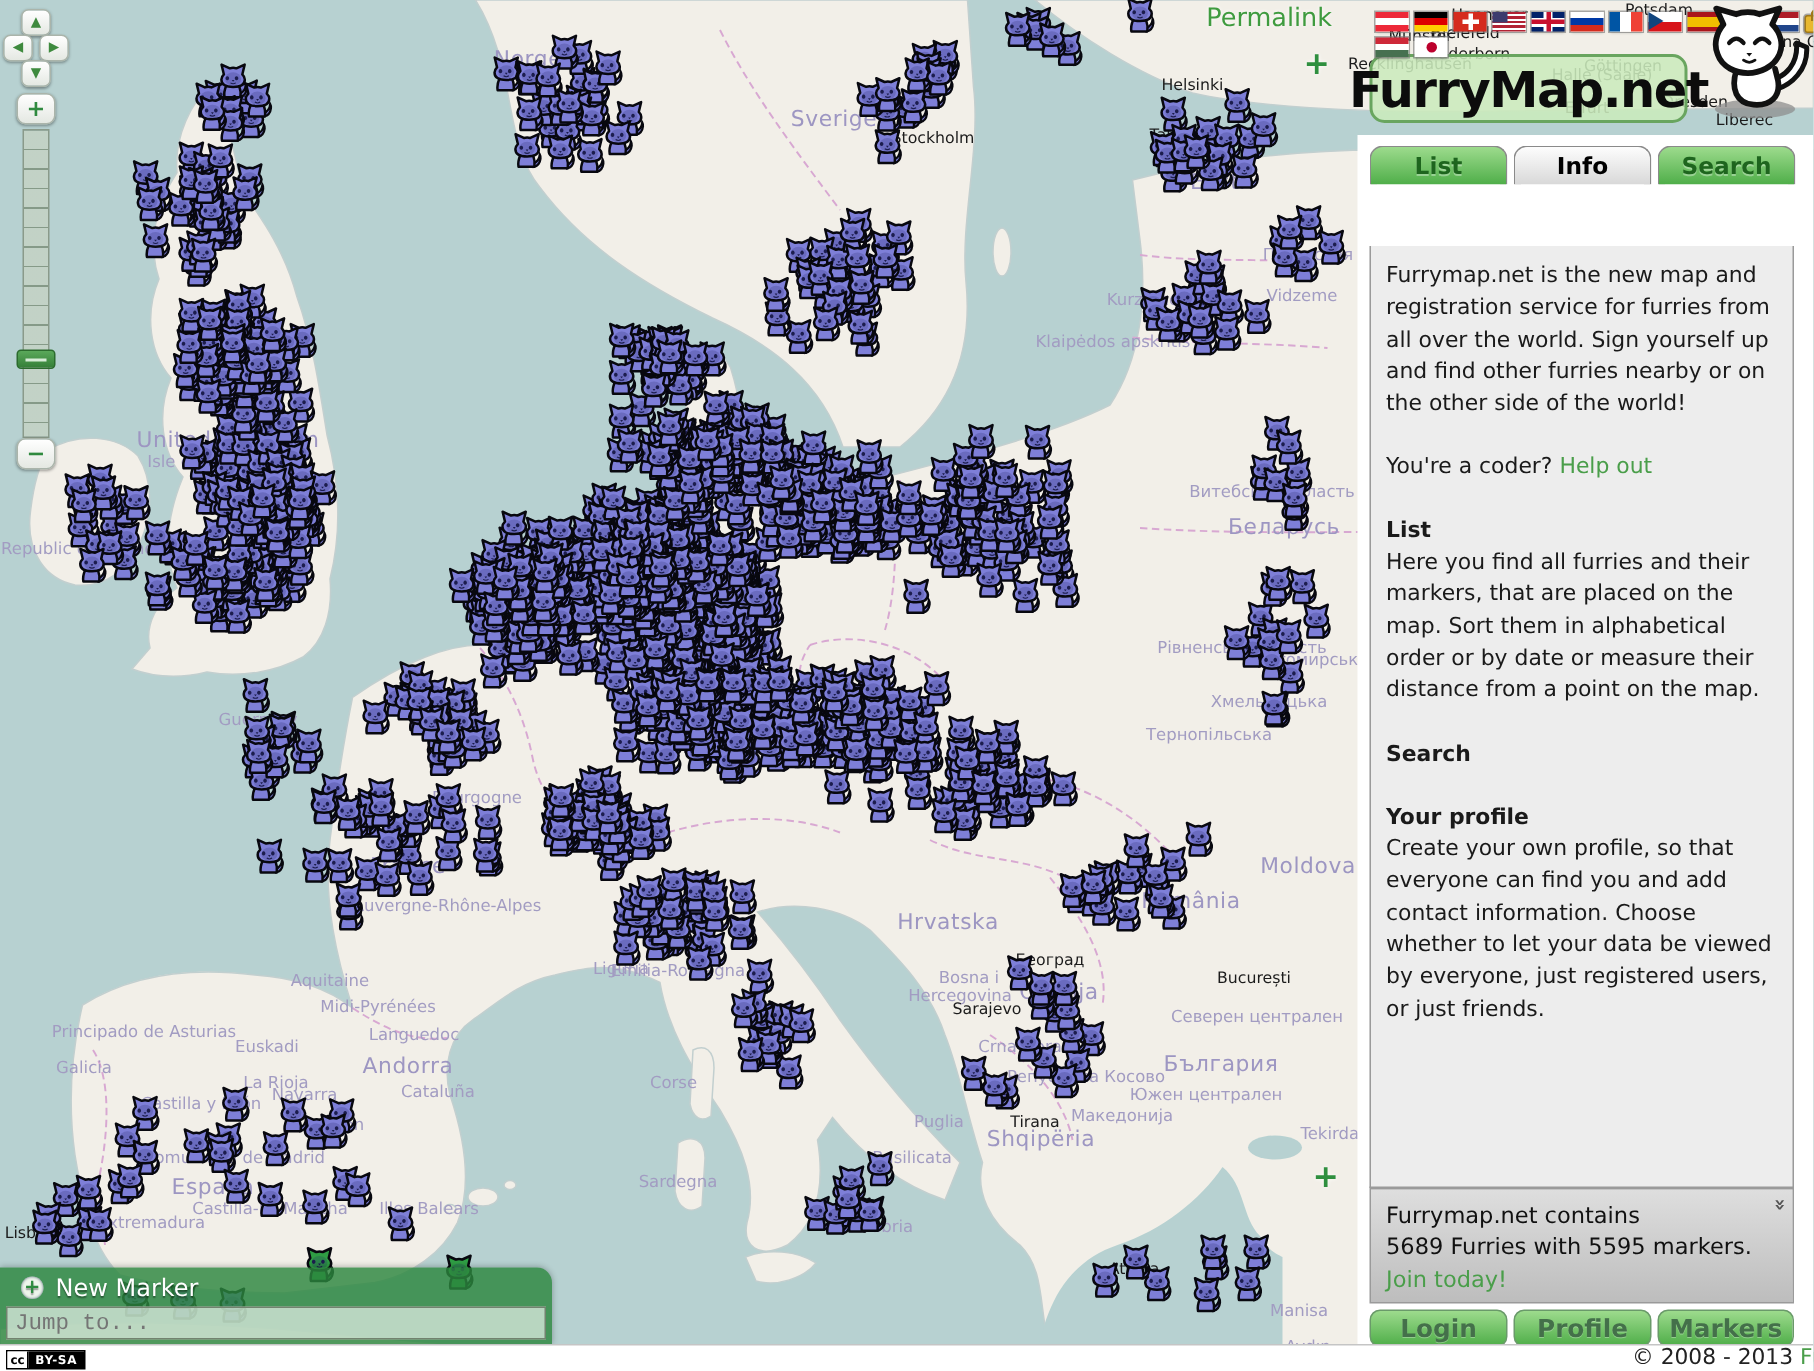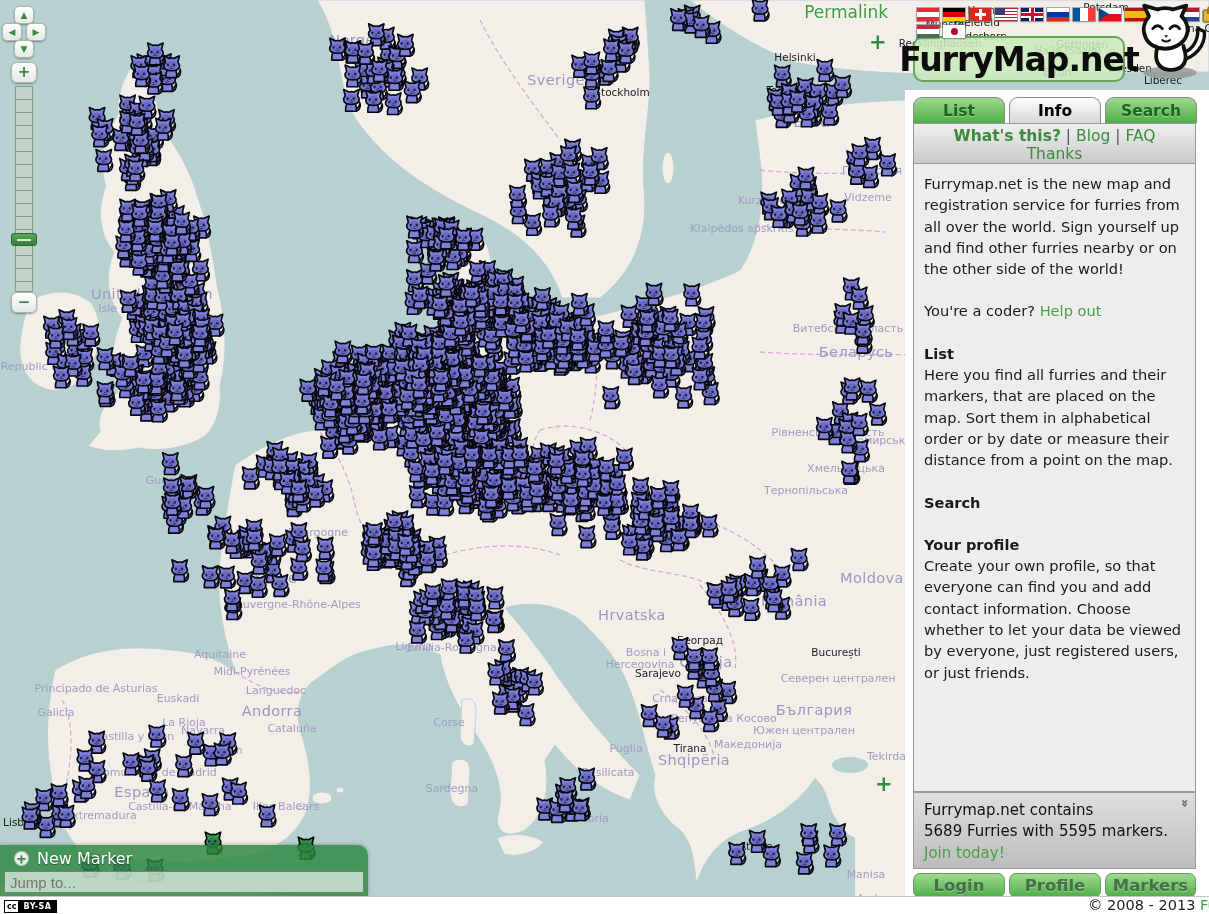--- a/index.html
+++ b/index.html
@@ -32,21 +32,21 @@
              text-shadow:0 0 3px rgba(255,255,255,.9)}
   
   #newmarker{position:absolute;left:0;top:845px;width:368px;height:51px;z-index:12;
              background:rgba(44,134,62,.82);border-radius:0 10px 0 0;box-shadow:0 0 4px rgba(0,0,0,.3)}
   #nm-row{display:flex;align-items:center;gap:8px;padding:4px 0 0 14px;color:#fff;font-size:16px;
           text-shadow:0 1px 1px rgba(0,0,0,.4);cursor:pointer}
   .nm-plus{display:inline-block;width:15px;height:15px;border-radius:50%;background:#eef6ec;color:#2e8b40;
            font-weight:bold;font-size:13px;line-height:15px;text-align:center;box-shadow:inset 0 0 2px #567}
   #jumpto{position:absolute;left:4px;right:4px;top:26px;height:22px;border:1px solid #72836f;
           background:rgba(255,255,255,.62);font-size:15px;color:#222;padding:0 5px;
-          font-family:Liberation Sans, sans-serif}
+          font-family:Liberation Mono, monospace}
   
   #panelbg{position:absolute;left:905px;top:90px;width:304px;height:806px;background:#fff;z-index:15}
   .sbar{z-index:16;position:absolute}
   .tab{height:26px;width:92px;border:1px solid #8a8a8a;border-bottom:none;border-radius:9px 9px 0 0;
        display:flex;align-items:center;justify-content:center;font-weight:bold;font-size:15.5px;cursor:pointer}
   .tab-green{background:linear-gradient(#9ddb8d,#4fae49);color:#1e651e;text-shadow:0 1px 0 rgba(255,255,255,.35)}
   .tab-active{background:linear-gradient(#fdfdfd,#d8d8d8);color:#000}
   #subnav{left:913px;top:123px;width:283px;height:41px;background:linear-gradient(#efefef,#c9c9c9);
           border:1px solid #9a9a9a;text-align:center;font-size:15.5px;padding-top:3px;color:#555}
   #subnav .grn{color:#3c8a3c;cursor:pointer}
@@ -2143,29 +2143,20 @@
   <div class="sbar tab tab-green" style="left:913px;top:97px">
       <span>List</span>
     </div>
   <div class="sbar tab tab-active" style="left:1009px;top:97px">
       <span>Info</span>
     </div>
   <div class="sbar tab tab-green" style="left:1105px;top:97px">
       <span>Search</span>
     </div>
 
-  <div class="sbar" id="subnav">
-    <span class="grn bold">What's this?</span>
-    <span>|</span>
-    <span class="grn">Blog</span>
-    <span>|</span>
-    <span class="grn">FAQ</span>
-    <br>
-    <span class="grn">Thanks</span>
-  </div>
 
   <div class="sbar" id="content">
     <div>Furrymap.net is the new map and registration service for furries from all over the world. Sign yourself up and find other furries nearby or on the other side of the world!</div>
     <div class="coder">
       <span>You're a coder?</span>
       <span class="grnlink">Help out</span>
     </div>
     <div class="sec-title">List</div>
     <div>Here you find all furries and their markers, that are placed on the map. Sort them in alphabetical order or by date or measure their distance from a point on the map.</div>
     <div class="sec-title">Search</div>

